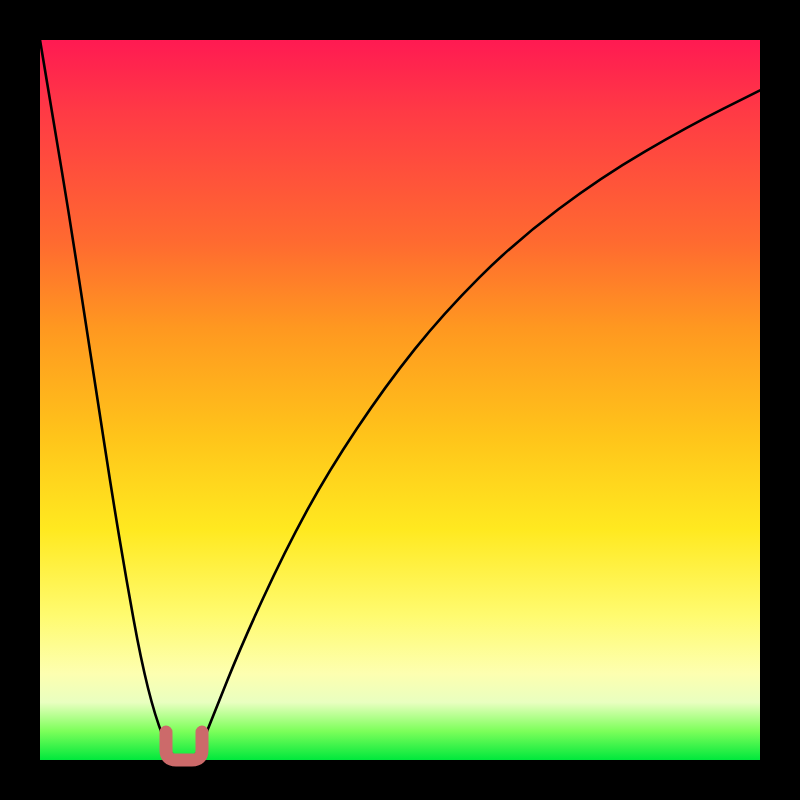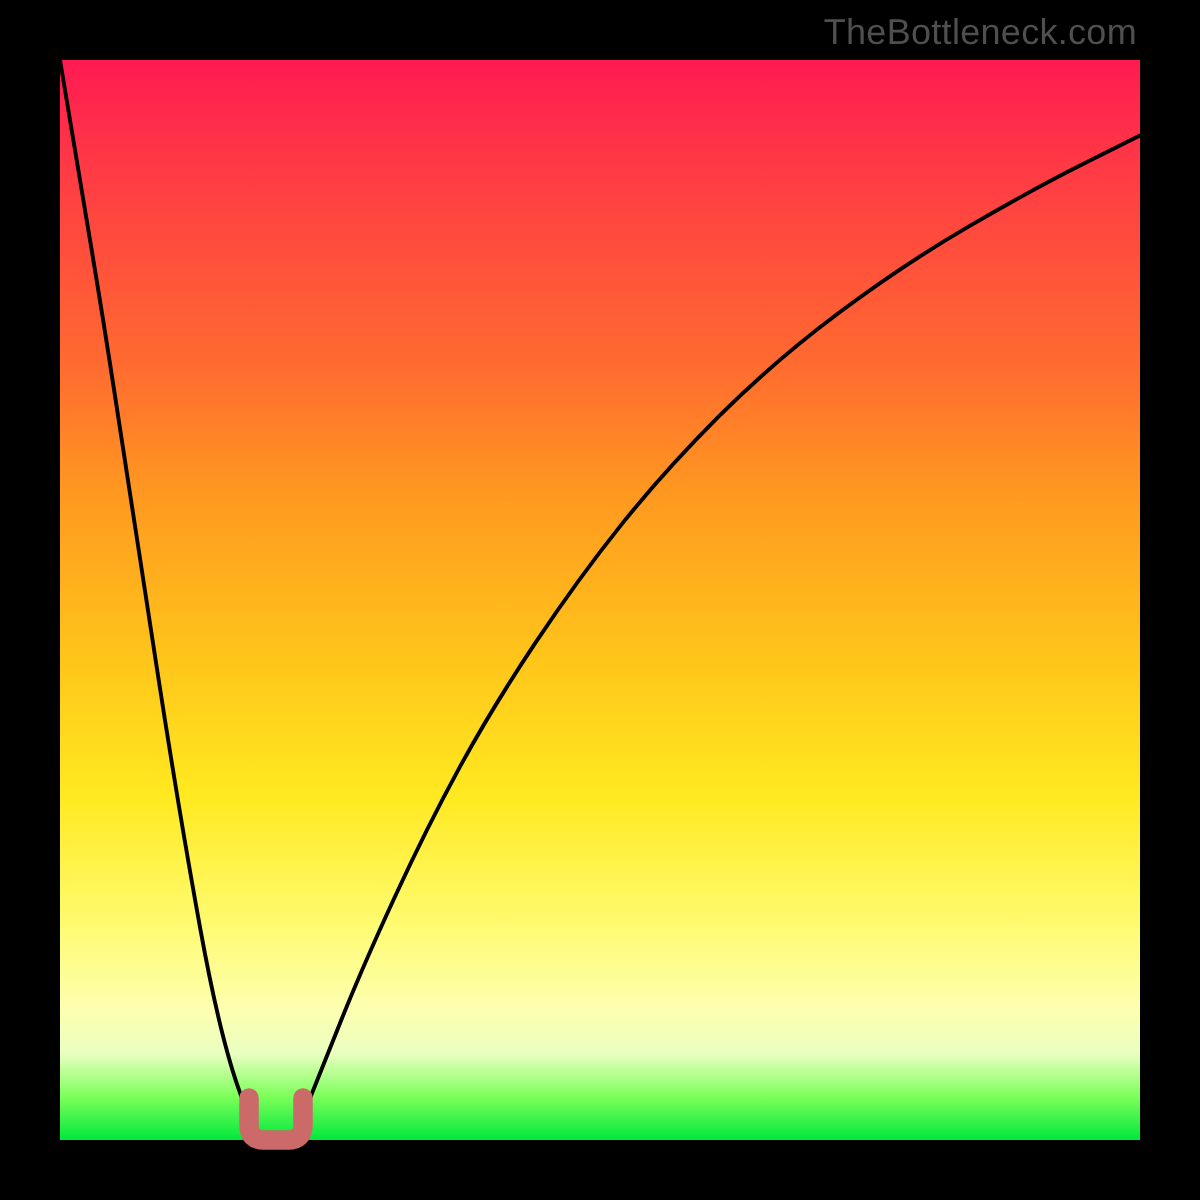--- a/index.html
+++ b/index.html
@@ -62,14 +62,13 @@
 </head>
 <body>
 
 <div class="frame">
   <div class="plot">
     <svg class="curve" viewBox="0 0 720 720" preserveAspectRatio="none">
       <path fill="none" stroke="#000000" stroke-width="2.6" stroke-linecap="round" d="M 0.0 0.0 Q 0.0 0.0 7.2 43.2 Q 14.4 86.4 21.6 129.6 Q 28.8 172.8 36.0 219.6 Q 43.2 266.4 50.4 313.2 Q 57.6 360.0 64.8 406.8 Q 72.0 453.6 79.2 496.8 Q 86.4 540.0 93.6 579.6 Q 100.8 619.2 108.0 648.0 Q 115.2 676.8 122.4 694.8 Q 129.6 712.8 133.2 715.3 Q 136.8 717.8 140.4 718.9 Q 144.0 720.0 147.6 718.9 Q 151.2 717.8 154.8 715.3 Q 158.4 712.8 165.6 694.8 Q 172.8 676.8 187.2 640.8 Q 201.6 604.8 223.2 558.0 Q 244.8 511.2 266.4 471.6 Q 288.0 432.0 316.8 388.8 Q 345.6 345.6 374.4 309.6 Q 403.2 273.6 439.2 237.6 Q 475.2 201.6 518.4 169.2 Q 561.6 136.8 604.8 111.6 Q 648.0 86.4 684.0 68.4 T 720.0 50.4" id="curve-path"></path>
       <path fill="none" stroke-linecap="round" stroke-linejoin="round" d="M 126.0 692.0 L 126.0 710.0 Q 126.0 720.0 136.0 720.0 L 152.0 720.0 Q 162.0 720.0 162.0 710.0 L 162.0 692.0" id="marker-path" stroke="#cc6a6a" stroke-width="13"></path>
     </svg>
   </div>
-  <div class="watermark">TheBottleneck.com</div>
 </div>
 
 </body></html>

